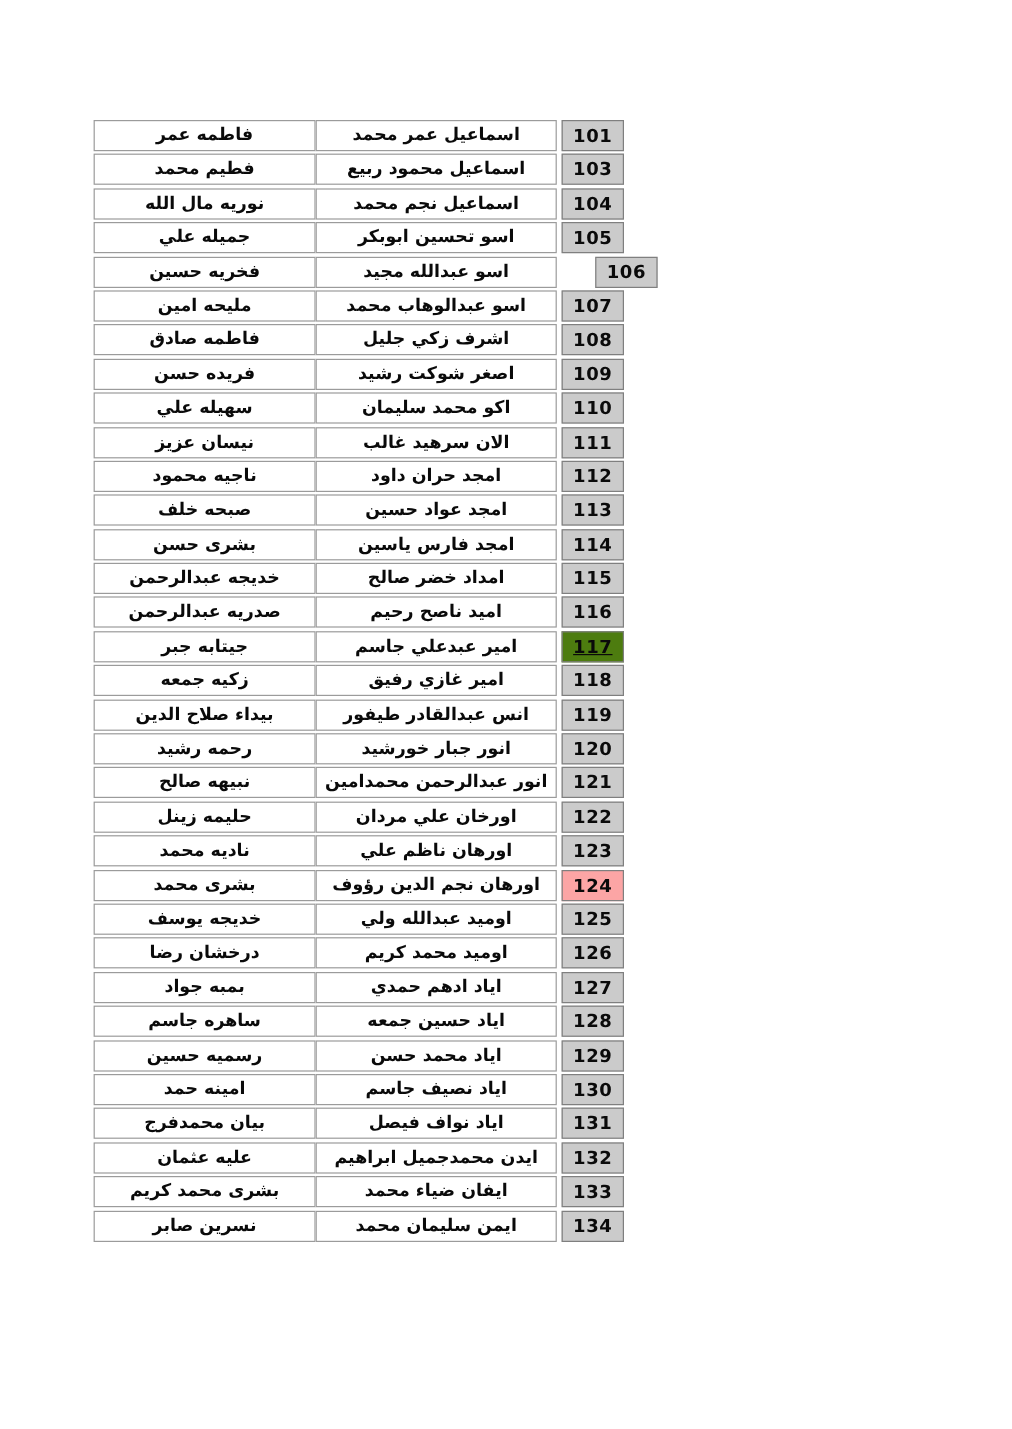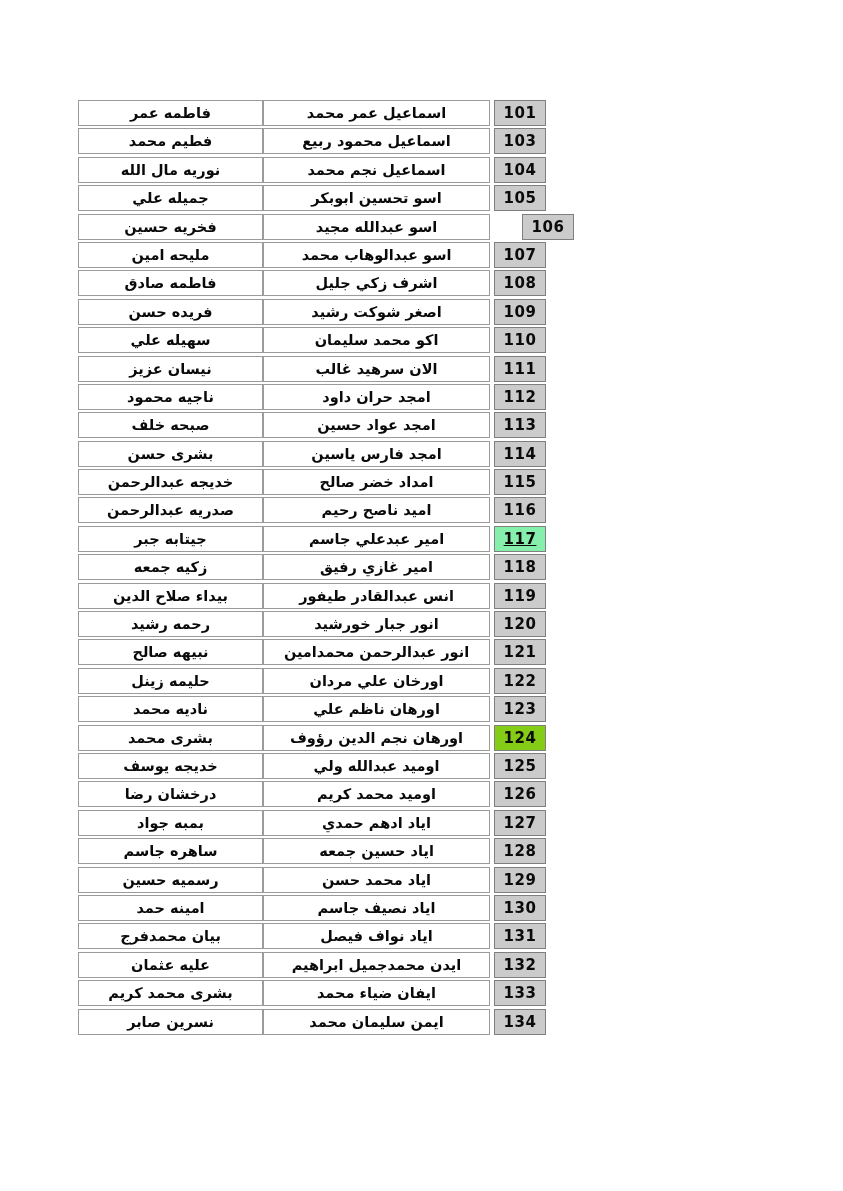--- a/index.html
+++ b/index.html
@@ -35,21 +35,21 @@
     align-items: center;
     justify-content: center;
     direction: rtl;
     font-weight: bold;
     font-size: 14.5px;
     color: #0a0a0a;
     white-space: nowrap;
     overflow: hidden;
   }
   .c-second { width: 185px; }
-  .c-name   { width: 227px; }
+  .c-name   { width: 201px; }
   .c-num {
     width: 52px;
     margin-left: 4px;
     border-color: #7f7f7f;
     font-size: 15px;
     letter-spacing: 0.5px;
   }
 </style>
 </head>
 <body>
@@ -143,21 +143,21 @@
 
   <div class="row">
     <div class="cell c-second">صدريه عبدالرحمن</div>
     <div class="cell c-name">اميد ناصح رحيم</div>
     <div class="cell c-num" style="background: rgb(203, 203, 203); border-color: rgb(127, 127, 127);">116</div>
   </div>
 
   <div class="row">
     <div class="cell c-second">جيتابه جبر</div>
     <div class="cell c-name">امير عبدعلي جاسم</div>
-    <div class="cell c-num" style="background: #86efac; border-color: rgb(127, 127, 127); text-decoration: underline;">117</div>
+    <div class="cell c-num" style="background: #4d7c0f; border-color: rgb(127, 127, 127); text-decoration: underline;">117</div>
   </div>
 
   <div class="row">
     <div class="cell c-second">زكيه جمعه</div>
     <div class="cell c-name">امير غازي رفيق</div>
     <div class="cell c-num" style="background: rgb(203, 203, 203); border-color: rgb(127, 127, 127);">118</div>
   </div>
 
   <div class="row">
     <div class="cell c-second">بيداء صلاح الدين</div>
@@ -185,21 +185,21 @@
 
   <div class="row">
     <div class="cell c-second">ناديه محمد</div>
     <div class="cell c-name">اورهان ناظم علي</div>
     <div class="cell c-num" style="background: rgb(203, 203, 203); border-color: rgb(127, 127, 127);">123</div>
   </div>
 
   <div class="row">
     <div class="cell c-second">بشرى محمد</div>
     <div class="cell c-name">اورهان نجم الدين رؤوف</div>
-    <div class="cell c-num" style="background: #84cc16; border-color: rgb(127, 127, 127);">124</div>
+    <div class="cell c-num" style="background: #fca5a5; border-color: rgb(127, 127, 127);">124</div>
   </div>
 
   <div class="row">
     <div class="cell c-second">خديجه يوسف</div>
     <div class="cell c-name">اوميد عبدالله ولي</div>
     <div class="cell c-num" style="background: rgb(203, 203, 203); border-color: rgb(127, 127, 127);">125</div>
   </div>
 
   <div class="row">
     <div class="cell c-second">درخشان رضا</div>

